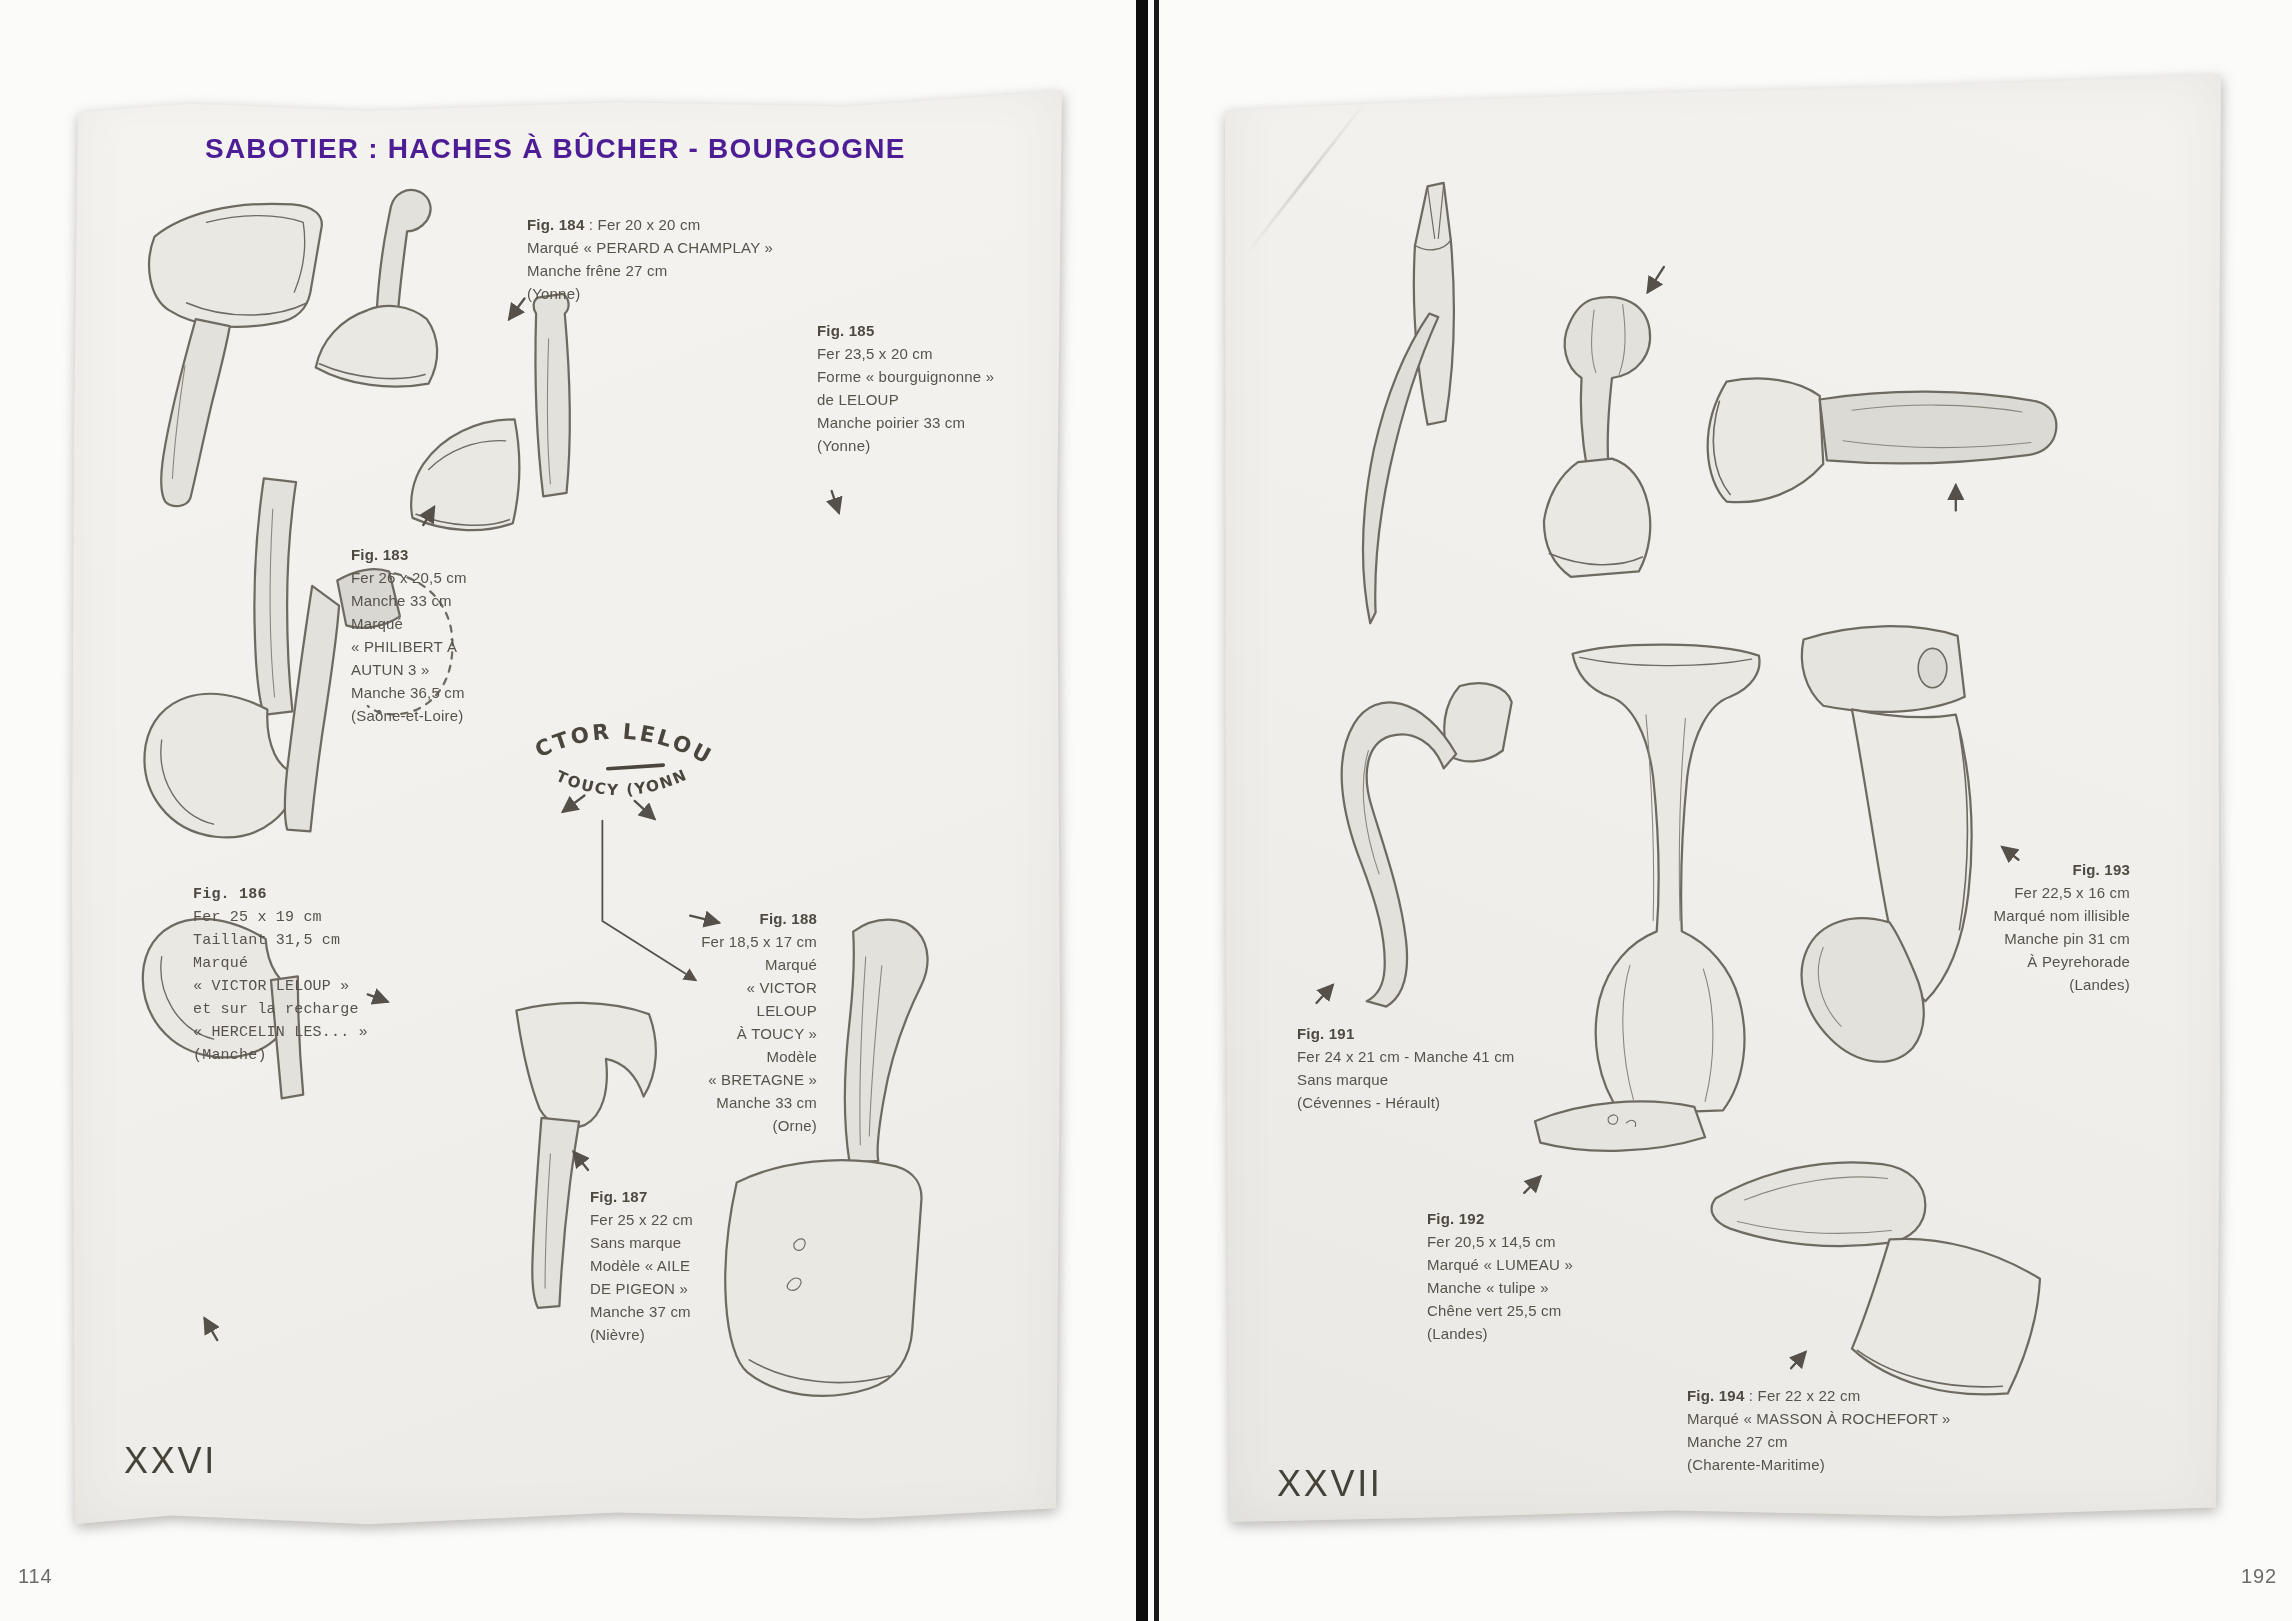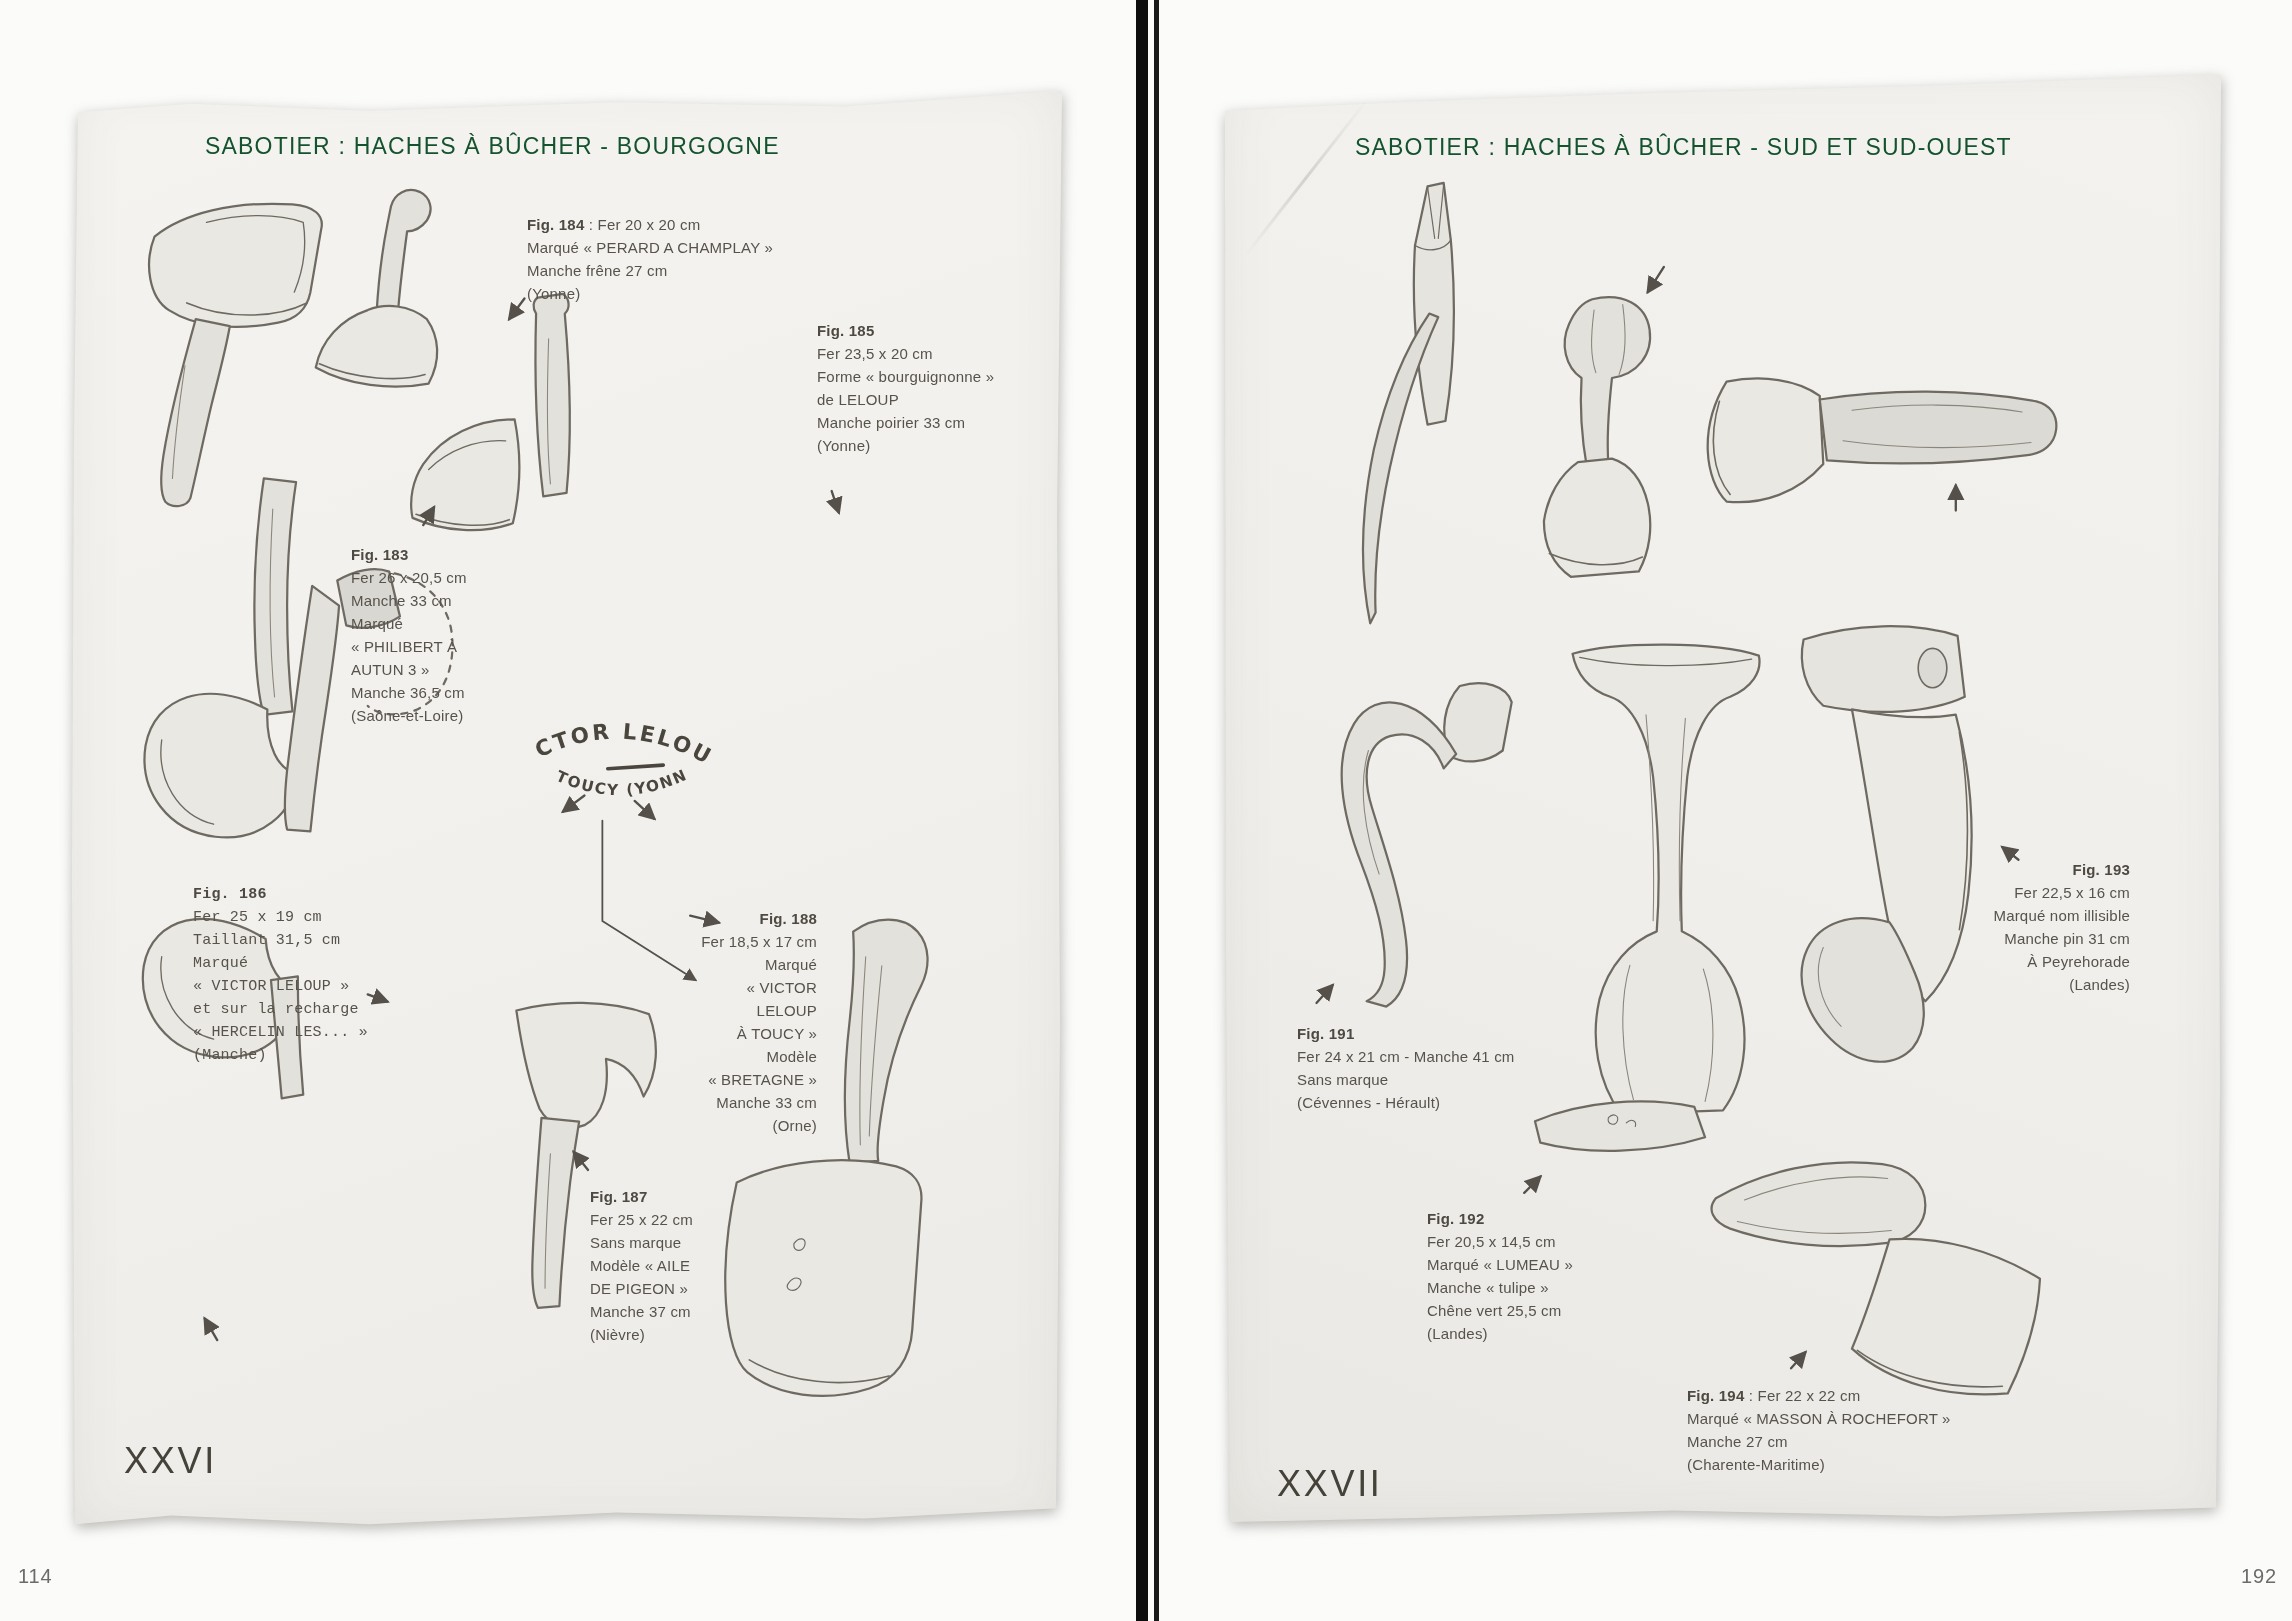--- a/index.html
+++ b/index.html
@@ -20,22 +20,22 @@
   }
   .paper.right-paper{
     background:linear-gradient(200deg,#f3f2ef 0%,#f0efec 50%,#e9e8e4 100%);
     clip-path:polygon(0 2.8%, 18% 2.2%, 42% 1.6%, 70% 1.1%, 100% 0.3%,
                       99.7% 35%, 99.9% 70%, 99.5% 98.8%, 72% 99.4%, 45% 99.0%,
                       20% 99.5%, 0.5% 99.8%, 0.1% 60%);
   }
   .paper::after{content:"";position:absolute;inset:0;box-shadow:inset 0 0 54px rgba(90,88,80,0.08);}
   .content{position:absolute;inset:0;}
   .ptitle{
-    position:absolute;font-size:23px;letter-spacing:1.2px;color:#14532d;
-    white-space:nowrap;font-weight:400;
+    position:absolute;font-size:28px;letter-spacing:1.2px;color:#4c1d95;
+    white-space:nowrap;font-weight:700;
   }
   .cap{
     position:absolute;font-size:15px;line-height:23px;color:#57534b;
     white-space:pre-line;letter-spacing:0.2px;
   }
   .cap .fig{font-weight:700;color:#4e4a42;}
   .cap.r{text-align:right;}
   .folio{
     position:absolute;font-size:36px;letter-spacing:2.7px;color:#454239;
   }
@@ -203,21 +203,20 @@
   <div class="gutter" style="left:1154px;width:4.5px;background:#191919;"></div>
 
   <div class="page" style="left:1225px;top:70px;width:996px;height:1455px;">
     <div class="page-wrap">
       <div class="paper right-paper"></div>
     </div>
     <div class="content">
 
       <div class="crease" style="left:-18px;top:107px;width:197px;height:2.7px;transform:rotate(-52deg);"></div>
 
-      <div class="ptitle" style="left:130px;top:64px;">SABOTIER : HACHES À BÛCHER - SUD ET SUD-OUEST</div>
 
       <svg class="sketchsvg" width="996" height="1455" viewBox="0 0 1112 1625">
         <g stroke="#6e6a61" stroke-width="2.5" fill="#eae8e3" stroke-linejoin="round" stroke-linecap="round">
 
           <g>
             <path d="M212,196 L226,130 L244,126 L252,190 C258,260 256,330 246,392 L226,396 C214,332 208,262 212,196 Z" fill="#e6e4de"></path>
             <path d="M226,130 L234,188 M244,128 L238,188" fill="none" stroke-width="1.3"></path>
             <path d="M212,196 C226,204 244,202 252,190" fill="none" stroke-width="1.5"></path>
             <path d="M238,276 C218,320 198,380 184,444 C172,500 166,556 168,606 L162,618 C150,560 152,492 166,424 C180,362 202,310 228,272 Z" fill="#e0ded8"></path>
           </g>

